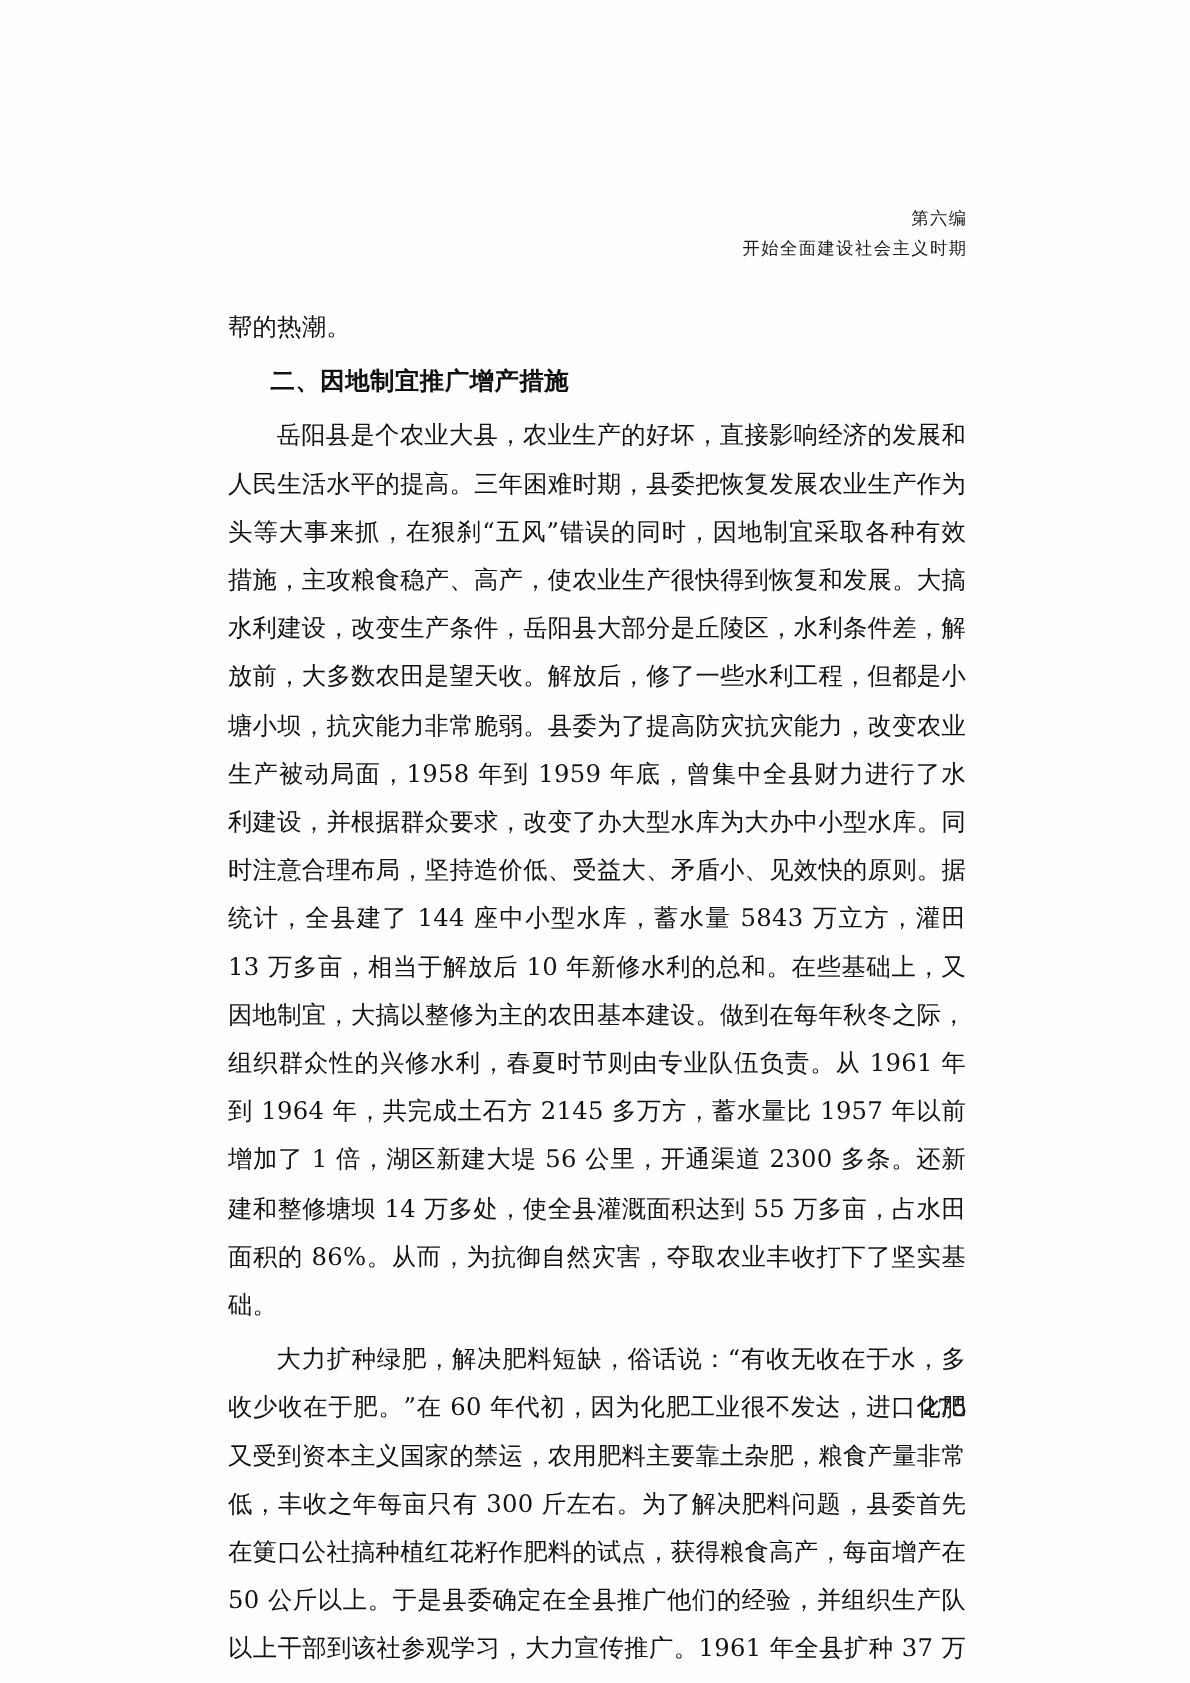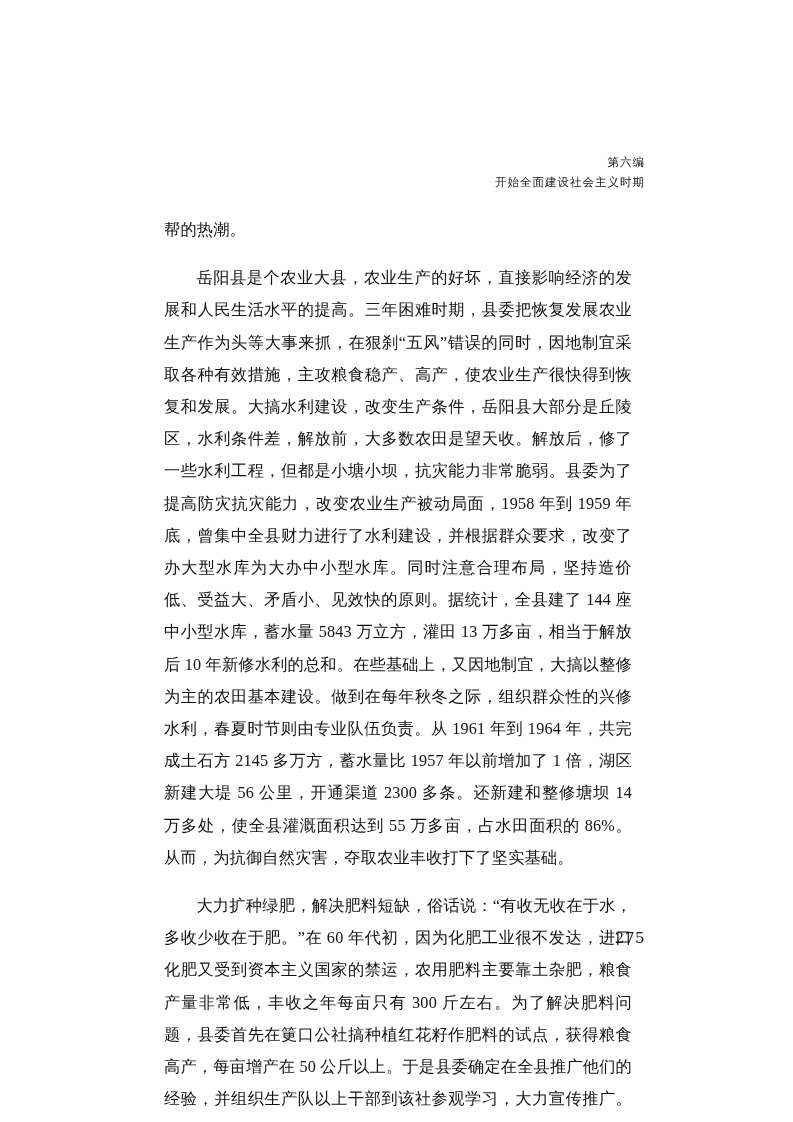--- a/index.html
+++ b/index.html
@@ -18,21 +18,21 @@
   .page {
     position: absolute;
     top: 0;
     left: 0;
     width: 793px;
     height: 1122px;
     background: #fefefe;
   }
   .header {
     position: absolute;
-    top: 154px;
+    top: 137px;
     right: 148px;
     text-align: right;
     line-height: 1.5;
   }
   .header-line1 {
     font-size: 11.5px;
     letter-spacing: 1px;
     color: #1a1a1a;
   }
   .header-line2 {
@@ -46,24 +46,23 @@
     position: absolute;
     top: 198px;
     left: 148px;
     width: 500px;
   }
   .para {
     font-size: 16.2px;
     line-height: 32.2px;
     text-align: justify;
     text-justify: inter-ideograph;
-    margin: 16px;
+    margin: 4px;
     color: #121212;
     letter-spacing: 0.2px;
-    font-family: Liberation Serif, serif;
   }
   .para.indent {
     text-indent: 2em;
   }
   .heading {
     font-size: 16.2px;
     line-height: 32.2px;
     margin: 0;
     text-indent: 2em;
     font-weight: bold;
@@ -84,19 +83,20 @@
 
 <div class="page">
 
   <div class="header">
     <div class="header-line1">第六编</div>
     <div class="header-line2">开始全面建设社会主义时期</div>
   </div>
 
   <div class="content">
     <p class="para">帮的热潮。</p>
+    <p class="heading">二、因地制宜推广增产措施</p>
     <p class="para indent">岳阳县是个农业大县，农业生产的好坏，直接影响经济的发展和人民生活水平的提高。三年困难时期，县委把恢复发展农业生产作为头等大事来抓，在狠刹“五风”错误的同时，因地制宜采取各种有效措施，主攻粮食稳产、高产，使农业生产很快得到恢复和发展。大搞水利建设，改变生产条件，岳阳县大部分是丘陵区，水利条件差，解放前，大多数农田是望天收。解放后，修了一些水利工程，但都是小塘小坝，抗灾能力非常脆弱。县委为了提高防灾抗灾能力，改变农业生产被动局面，1958 年到 1959 年底，曾集中全县财力进行了水利建设，并根据群众要求，改变了办大型水库为大办中小型水库。同时注意合理布局，坚持造价低、受益大、矛盾小、见效快的原则。据统计，全县建了 144 座中小型水库，蓄水量 5843 万立方，灌田 13 万多亩，相当于解放后 10 年新修水利的总和。在些基础上，又因地制宜，大搞以整修为主的农田基本建设。做到在每年秋冬之际，组织群众性的兴修水利，春夏时节则由专业队伍负责。从 1961 年到 1964 年，共完成土石方 2145 多万方，蓄水量比 1957 年以前增加了 1 倍，湖区新建大堤 56 公里，开通渠道 2300 多条。还新建和整修塘坝 14 万多处，使全县灌溉面积达到 55 万多亩，占水田面积的 86%。从而，为抗御自然灾害，夺取农业丰收打下了坚实基础。</p>
     <p class="para indent">大力扩种绿肥，解决肥料短缺，俗话说：“有收无收在于水，多收少收在于肥。”在 60 年代初，因为化肥工业很不发达，进口化肥又受到资本主义国家的禁运，农用肥料主要靠土杂肥，粮食产量非常低，丰收之年每亩只有 300 斤左右。为了解决肥料问题，县委首先在筻口公社搞种植红花籽作肥料的试点，获得粮食高产，每亩增产在 50 公斤以上。于是县委确定在全县推广他们的经验，并组织生产队以上干部到该社参观学习，大力宣传推广。1961 年全县扩种 37 万亩，有效面积达 28.6 万亩，占整个水田面积的 44%。绿肥的推广和扩种，大大缓解了农业增产短缺肥料问题，为恢复和发展农业生产创造了条件。</p>
   </div>
 
   <div class="pagenum">275</div>
 
 </div>
 
 </body></html>

